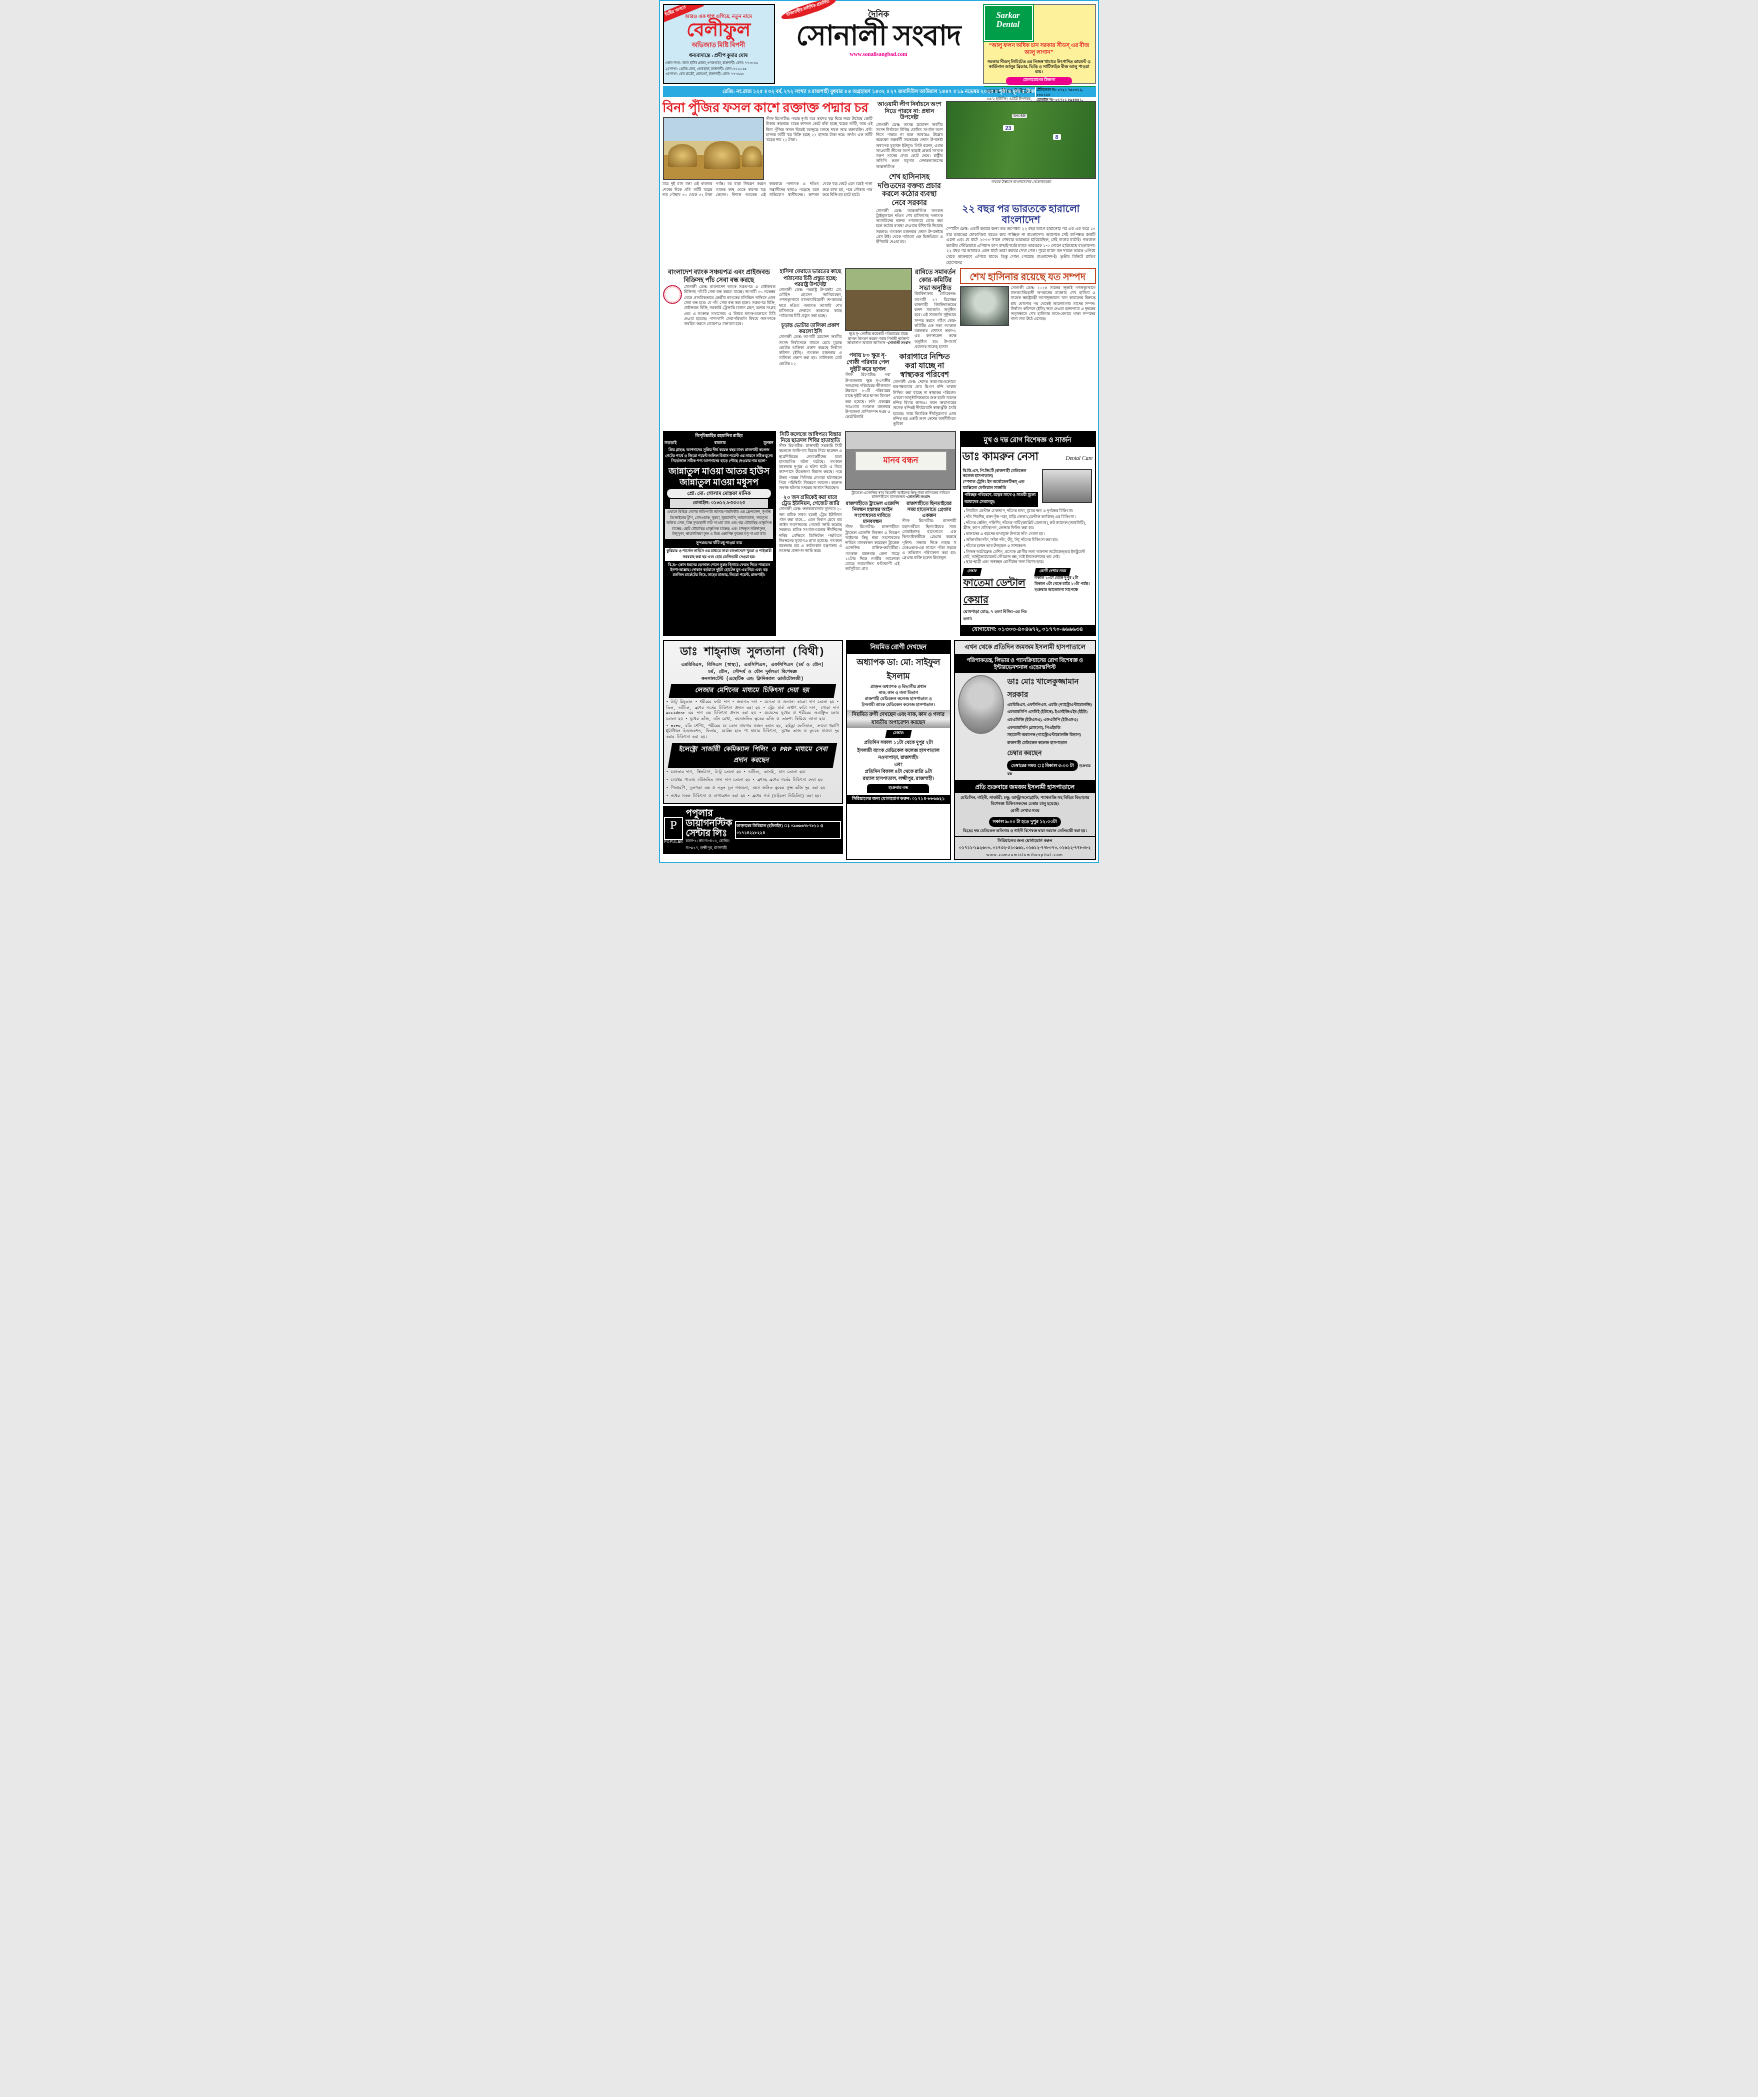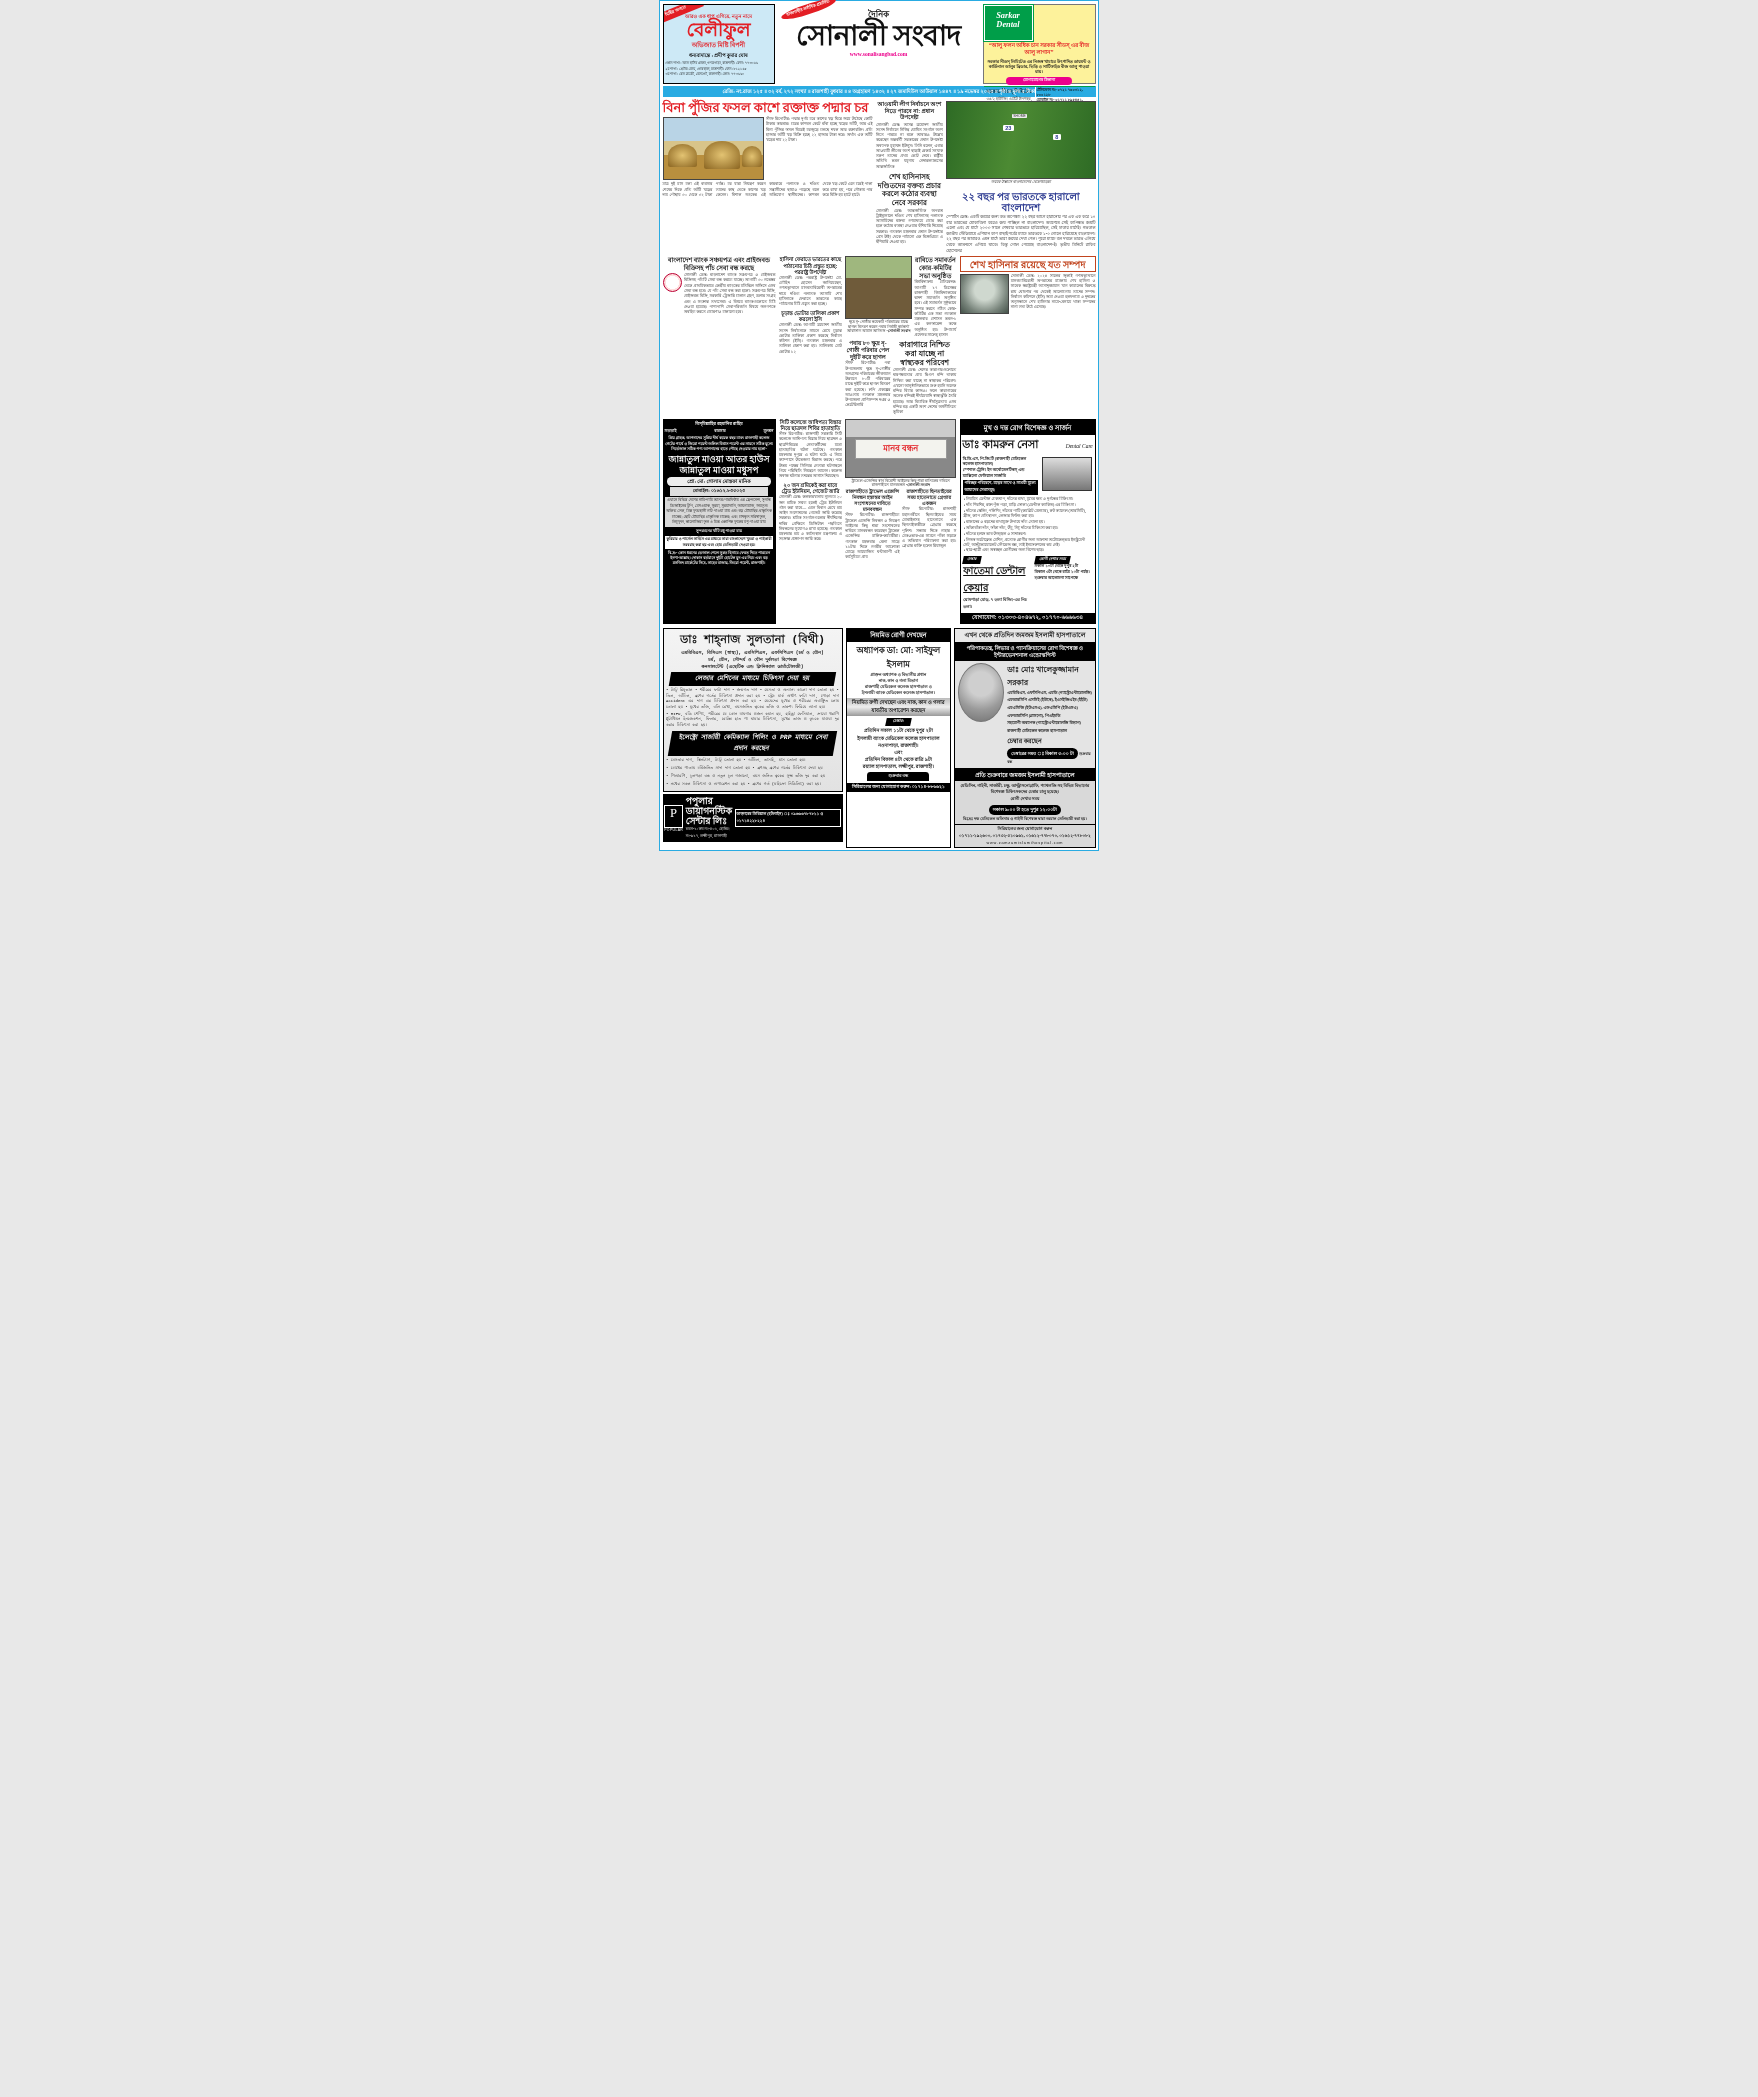--- a/index.html
+++ b/index.html
@@ -220,21 +220,21 @@
       </div>
     </div>
 
     <div>
       <div class="ph-box ph-foot" style="height:78px;">
         <span class="chip" style="left:38%;top:30%;">23</span>
         <span class="chip" style="left:72%;top:42%;">8</span>
         <span class="chipname" style="left:44%;top:16%;">SHOME</span>
       </div>
       <div class="cap" style="font-style:italic;">জয়ের উল্লাসে বাংলাদেশের খেলোয়াড়রা</div>
-      <div class="hl-navy" style="margin-top:7px;">২২ বছর পর ভারতকে হারালো বাংলাদেশ</div>
+      <div class="hl-navy" style="margin-top:19px;">২২ বছর পর ভারতকে হারালো বাংলাদেশ</div>
       <div class="body-t" style="margin-top:1.3px;font-size:4.1px;">স্পোর্টস ডেস্ক: একটি জয়ের জন্য কত অপেক্ষা! ২২ বছর আগে হারানোর পর এক এক করে ১০ বার ভারতের মোকাবিলা করেও জয় পাচ্ছিল না বাংলাদেশ। অবশেষে সেই কাঙ্ক্ষিত জয়টি এলো এবং যে মাঠে ২০০৩ সালে শেষবার ভারতকে হারিয়েছিল, সেই ঢাকার মাঠেই। গতকাল জাতীয় স্টেডিয়ামে এশিয়ান কাপ বাছাইপর্বের ম্যাচে ভারতকে ১-০ গোলে হারিয়েছে বাংলাদেশ। ২২ বছর পর আবারও এমন মাঠে তারা জয়ের দেখা পেল। পুরো ম্যাচে বল দখলে ভারত এগিয়ে থেকে আক্রমণে এগিয়ে থাকে। কিন্তু গোল পেয়েছে বাংলাদেশ-ই। তৃতীয় মিনিটে রাকিব হোসেনের</div>
     </div>
   </div>
 
   <div class="row" style="grid-template-columns:113px 63px 111px auto;">
     <div>
       <div class="hl1">বাংলাদেশ ব্যাংক সঞ্চয়পত্র এবং প্রাইজবন্ড বিক্রিসহ পাঁচ সেবা বন্ধ করছে</div>
       <div style="display:flex;gap:2.1px;margin-top:1.7px;">
         <div style="width:19.3px;height:19.3px;border-radius:50%;border:1.3px double #b03;flex:none;
                     background:radial-gradient(#fff 55%,#fdd 56%);"></div>

